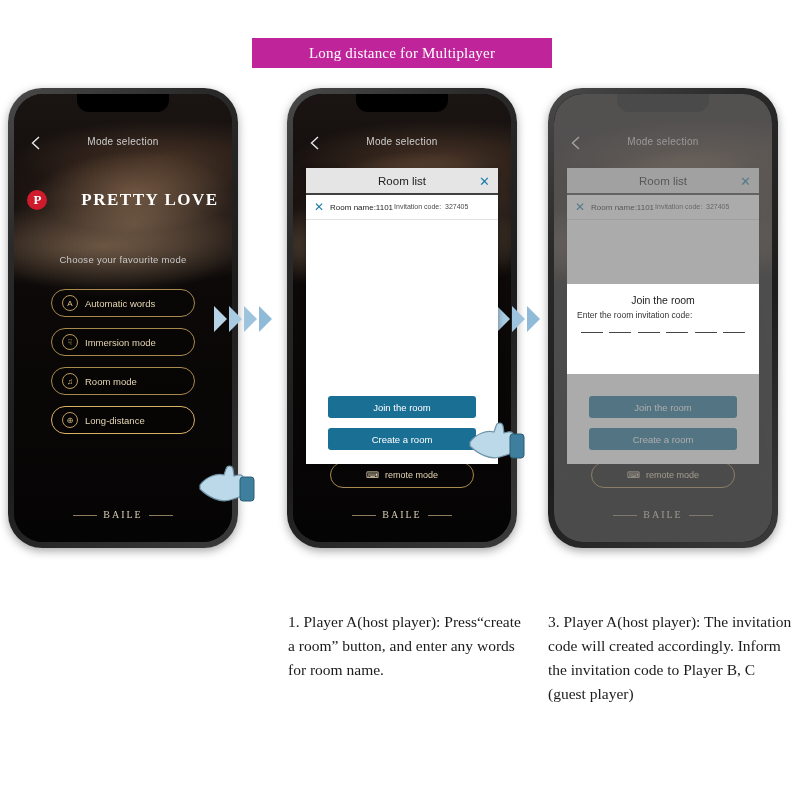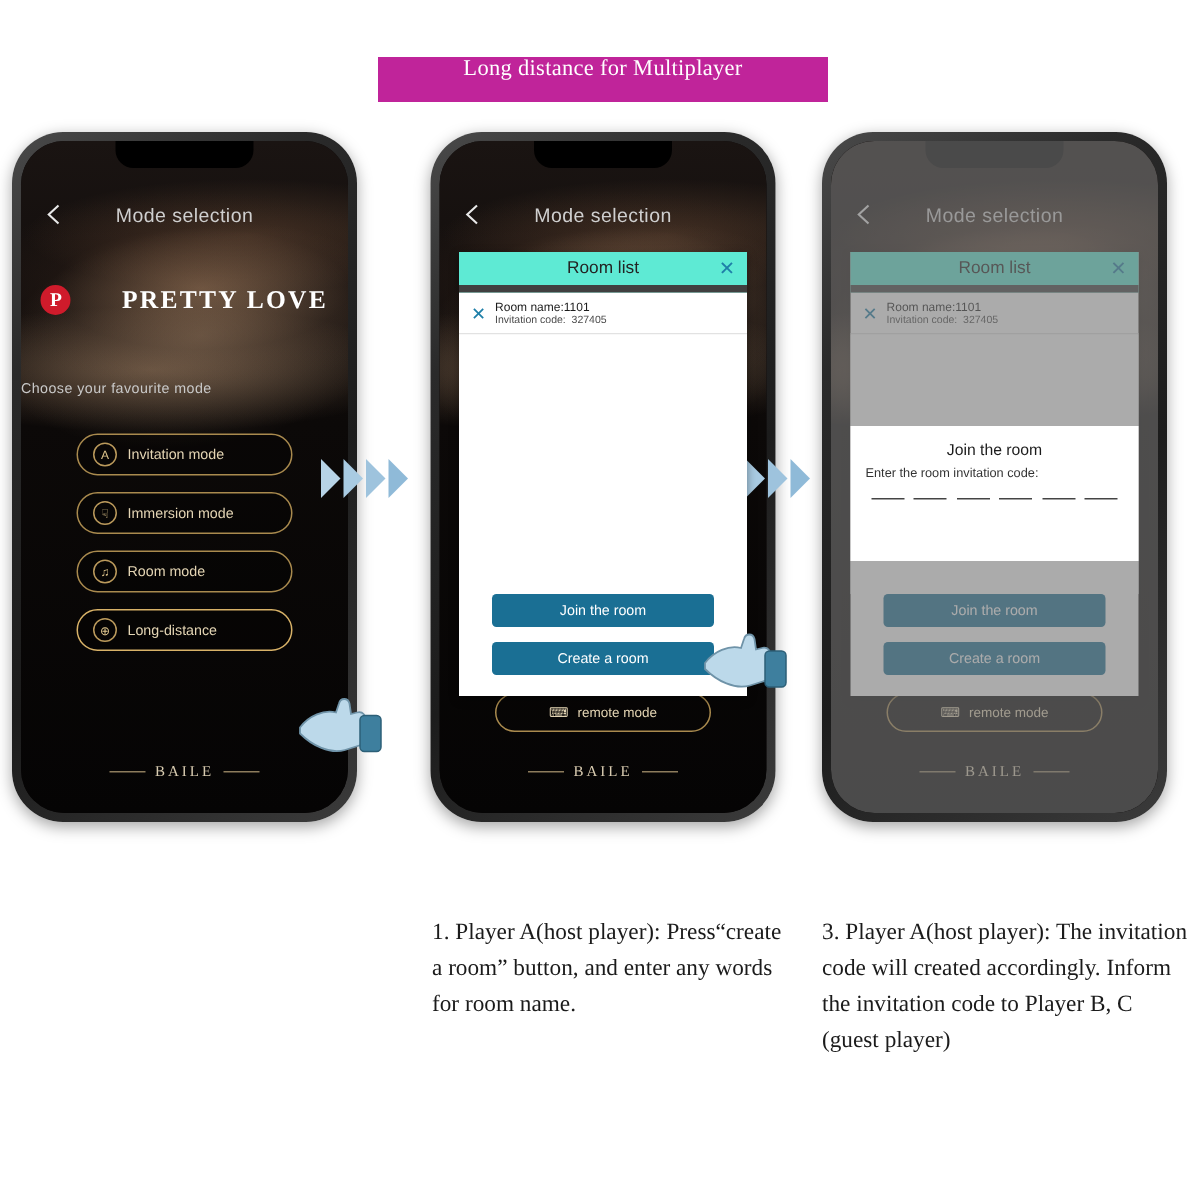--- a/index.html
+++ b/index.html
@@ -11,21 +11,21 @@
     position:relative;
     overflow:hidden;
   }
 
   
   .banner {
     position:absolute;
     left:252px; top:38px;
     width:300px; height:30px;
     background:#c0249a;
-    display:flex; align-items:flex-start; justify-content:center;
+    display:flex; align-items:center; justify-content:center;
     color:#ffffff;
     font-size:15px;
     letter-spacing:.2px;
     font-family:"Liberation Serif", serif;
   }
 
   
   .phone {
     position:absolute;
     top:88px;
@@ -72,21 +72,21 @@
   .back-arrow {
     position:absolute; left:14px; top:40px;
     width:18px; height:18px; z-index:5;
     color:#e8e8e8;
   }
   .back-arrow svg { display:block; }
 
   .mode-title {
     position:absolute; top:42px; left:0; right:0;
     text-align:center;
-    color:#cfcfcf; font-size:13px; z-index:4;
+    color:#cfcfcf; font-size:10px; z-index:4;
     letter-spacing:.3px;
   }
 
   
   .logo-wrap {
     position:absolute; top:96px; left:0; right:0;
     display:flex; align-items:center; justify-content:center; gap:6px;
     z-index:4;
   }
   .logo-mark {
@@ -98,21 +98,21 @@
   }
   .logo-text {
     color:#ffffff; font-size:17px; font-weight:bold;
     letter-spacing:1.5px;
     font-family:"Liberation Serif", serif;
     margin-left:28px;
   }
 
   .choose-text {
     position:absolute; top:160px; left:0; right:0;
-    color:#c9c9c9; font-size:9.5px; z-index:4;
+    text-align:center; color:#c9c9c9; font-size:9.5px; z-index:4;
     letter-spacing:.3px;
   }
 
   .mode-list {
     position:absolute; top:195px; left:0; right:0; z-index:4;
     display:flex; flex-direction:column; align-items:center; gap:11px;
   }
   .mode-btn {
     width:144px; height:28px;
     border:1px solid #a98a4e;
@@ -154,37 +154,37 @@
   
   .dialog {
     position:absolute; left:13px; top:74px;
     width:192px; height:296px;
     background:#ffffff;
     z-index:7;
     display:flex; flex-direction:column;
     box-shadow:0 2px 6px rgba(0,0,0,.4);
   }
   .dialog-head {
-    height:27px; background:#5eead4;
-    border-bottom:5px solid #404040;
+    height:27px; background:#e5e5e5;
+    border-bottom:2px solid #404040;
     display:flex; align-items:center; justify-content:center;
     position:relative;
     color:#232323; font-size:11.5px;
   }
   .dialog-close {
     position:absolute; right:8px; top:50%; transform:translateY(-50%);
     color:#1e7fa8; font-size:13px; line-height:1;
   }
   .room-row {
     display:flex; align-items:center; gap:6px;
     padding:5px 8px;
     border-bottom:1px solid #e2e2e2;
   }
   .room-x { color:#1e7fa8; font-size:12px; }
-  .room-info { display:flex; flex-direction:column; gap:1px; }
+  .room-info { display:flex; flex-direction:row; gap:1px; }
   .room-name { font-size:8px; color:#1c1c1c; }
   .room-code { font-size:7px; color:#4a4a4a; }
   .dialog-body { flex:1; background:#fff; }
   .dialog-actions {
     padding:0 22px 14px;
     display:flex; flex-direction:column; gap:10px;
   }
   .dlg-btn {
     height:22px; border-radius:3px;
     background:#1a6f94; color:#ffffff;
@@ -271,21 +271,21 @@
     <div class="logo-wrap">
       <div class="logo-mark">P</div>
       <div class="logo-text">PRETTY LOVE</div>
     </div>
 
     <div class="choose-text">Choose your favourite mode</div>
 
     <div class="mode-list">
       <div class="mode-btn">
         <span class="mode-ico">A</span>
-        <span>Invitation mode</span>
+        <span>Automatic words</span>
       </div>
       <div class="mode-btn">
         <span class="mode-ico">☟</span>
         <span>Immersion mode</span>
       </div>
       <div class="mode-btn">
         <span class="mode-ico">♫</span>
         <span>Room mode</span>
       </div>
       <div class="mode-btn active">

